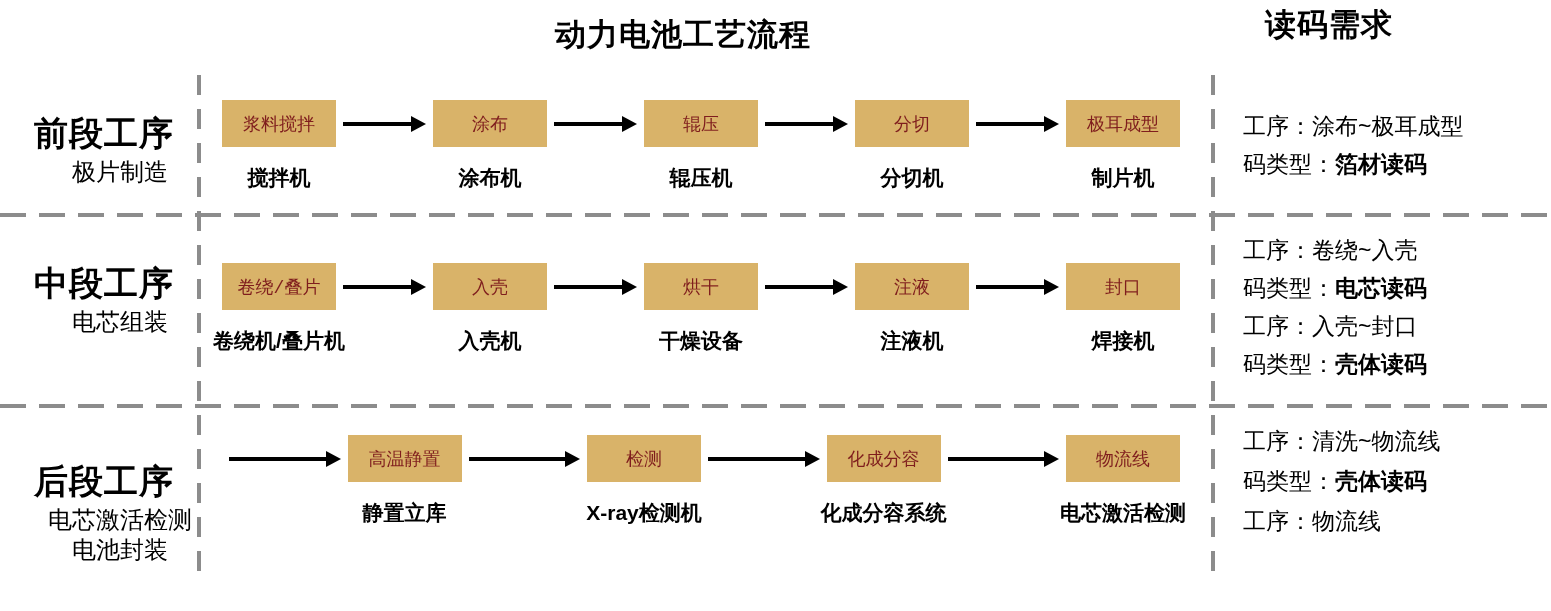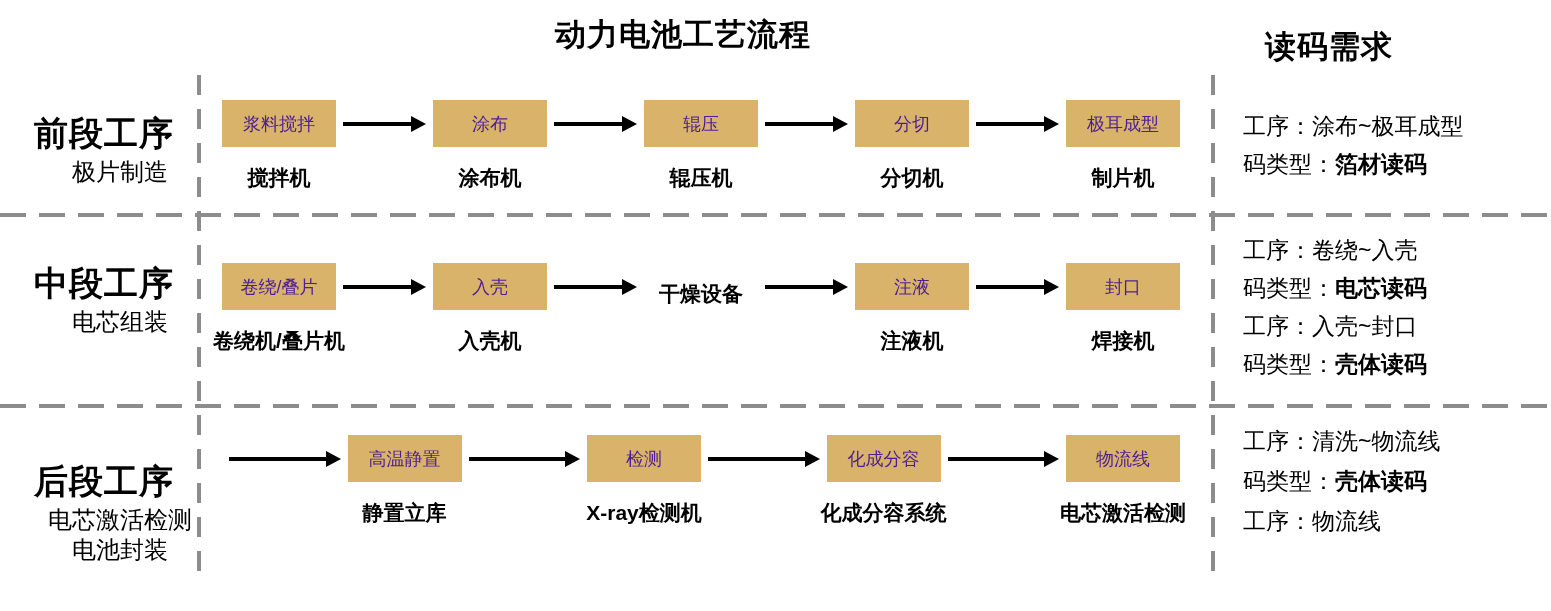--- a/index.html
+++ b/index.html
@@ -12,34 +12,34 @@
   .h-div { position:absolute; left:0; width:1551px; height:4px;
     background:repeating-linear-gradient(90deg,#8c8c8c 0 26px,transparent 26px 39px); }
   .h-div.h1 { top:213px; } .h-div.h2 { top:404px; }
   .v-div { position:absolute; top:75px; width:4px; height:505px;
     background:repeating-linear-gradient(180deg,#8c8c8c 0 20px,transparent 20px 34px); }
   .v-div.v-left { left:197px; } .v-div.v-right { left:1211px; }
 
   
   .flow-title { position:absolute; left:170px; width:1026px; top:14px; text-align:center;
     font-size:31px; font-weight:bold; letter-spacing:1px; }
-  .req-title { position:absolute; left:1265px; top:26px; font-size:31px; font-weight:bold; letter-spacing:1px; }
+  .req-title { position:absolute; left:1265px; top:4px; font-size:31px; font-weight:bold; letter-spacing:1px; }
 
   
   .stage { position:absolute; left:0; width:208px; text-align:center; }
   .stage.s1 { top:111px; } .stage.s2 { top:261px; } .stage.s3 { top:459px; }
   .stage-title { font-size:34px; font-weight:bold; line-height:44px; letter-spacing:1px; }
   .stage-sub { font-size:24px; line-height:27px; margin-top:3px;margin-left:32px; }
 
   
   .flow { position:absolute; left:222px; width:958px; display:flex; align-items:flex-start; }
   .flow.f1 { top:100px; } .flow.f2 { top:263px; } .flow.f3 { top:435px; }
   .station { flex:0 0 114px; width:114px; display:flex; flex-direction:column; align-items:center; }
-  .pbox { width:114px; height:47px; background:#d9b369; color:#4c1d95; font-size:18px;
-    display:flex; align-items:center; justify-content:center; white-space:nowrap; }
+  .pbox { width:114px; height:47px; background:#d9b369; color:#7f1d1d; font-size:18px;
+    display:flex; align-items:center; justify-content:center; white-space:nowrap;font-family:Liberation Mono, monospace; }
   .mlabel { margin-top:17px; font-size:21px; font-weight:bold; white-space:nowrap; width:max-content; }
   .arrow { flex:1 1 auto; height:47px; display:flex; align-items:center; padding:0 7px; }
   .aline { flex:1; height:4px; background:#000; }
   .ahead { width:0; height:0; border-top:8px solid transparent; border-bottom:8px solid transparent;
     border-left:15px solid #000; }
 
   
   .reqs { position:absolute; left:1243px; }
   .reqs.r1 { top:107px; } .reqs.r2 { top:231px; } .reqs.r3 { top:421px; }
   .req-line { font-size:23px; white-space:nowrap; }
@@ -125,20 +125,21 @@
       </div>
     <div class="station">
       <div class="pbox">入壳</div>
       <div class="mlabel">入壳机</div>
     </div>
     <div class="arrow">
         <div class="aline"></div>
         <div class="ahead"></div>
       </div>
     <div class="station">
+      <div class="pbox">烘干</div>
       <div class="mlabel">干燥设备</div>
     </div>
     <div class="arrow">
         <div class="aline"></div>
         <div class="ahead"></div>
       </div>
     <div class="station">
       <div class="pbox">注液</div>
       <div class="mlabel">注液机</div>
     </div>

